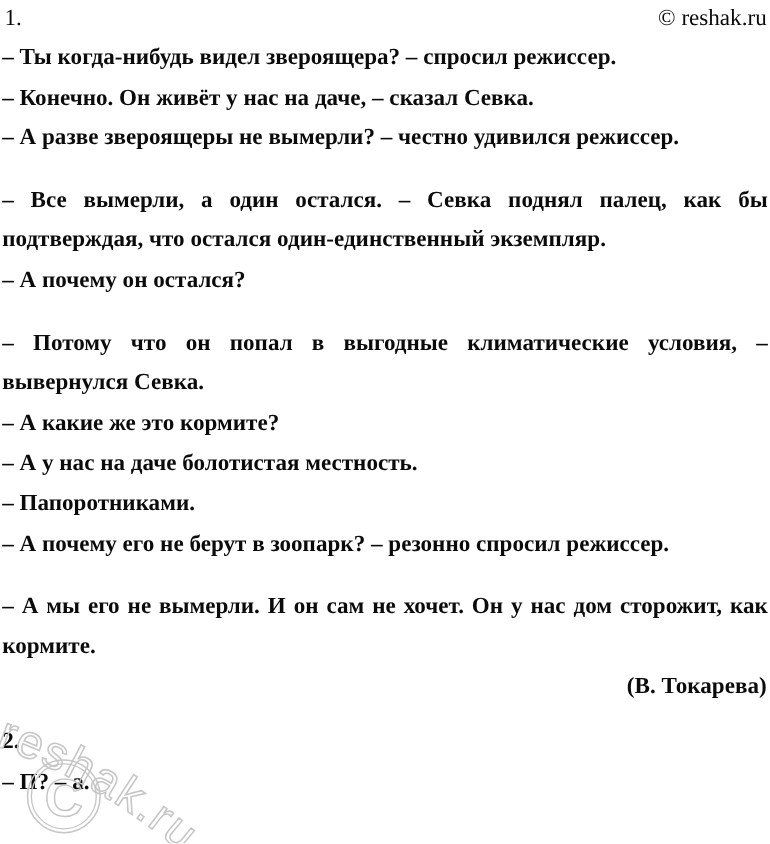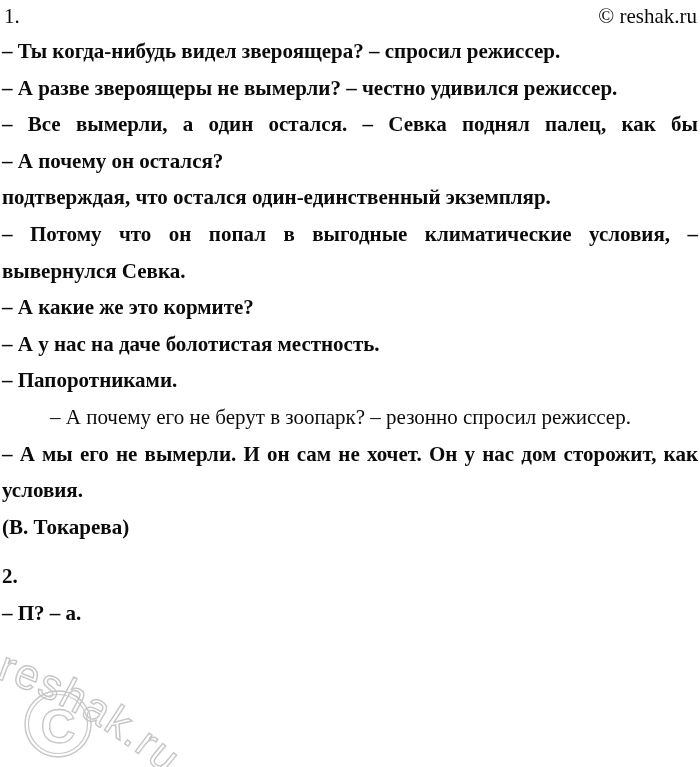--- a/index.html
+++ b/index.html
@@ -20,23 +20,23 @@
     font-size: 21px;
     line-height: 27px;
   }
   .lines {
     margin-top: 3px;
     padding: 0 2px;
     font-size: 21px;
     line-height: 36.6px;
   }
   .ln { min-height: 36.6px; font-weight: bold; }
-  .just { text-align: justify; text-align-last: justify; }
-  .bold { font-weight: 400; margin-left: 48px; }
-  .right { padding-right: 1px; }
+  .just { text-align: justify; text-align-last: justify; margin-top: 20px; }
+  .bold { font-weight: 700; }
+  .right { text-align: right; padding-right: 1px; }
   .gap { margin-top: 13px; }
   .watermark-svg {
     position: absolute;
     left: 0; top: 0;
     width: 700px; height: 767px;
     pointer-events: none;
     z-index: 5;
   }
 </style>
 </head>
@@ -44,32 +44,33 @@
 
 <div class="page">
 
   <div class="header">
     <span>1.</span>
     <span>© reshak.ru</span>
   </div>
 
   <div class="lines">
     <div class="ln">– Ты когда-нибудь видел звероящера? – спросил режиссер.</div>
+    <div class="ln">– Конечно. Он живёт у нас на даче, – сказал Севка.</div>
     <div class="ln">– А разве звероящеры не вымерли? – честно удивился режиссер.</div>
     <div class="ln just">– Все вымерли, а один остался. – Севка поднял палец, как бы</div>
+    <div class="ln">подтверждая, что остался один-единственный экземпляр.</div>
     <div class="ln">– А почему он остался?</div>
-    <div class="ln">подтверждая, что остался один-единственный экземпляр.</div>
     <div class="ln just">– Потому что он попал в выгодные климатические условия, –</div>
     <div class="ln">вывернулся Севка.</div>
     <div class="ln">– А какие же это кормите?</div>
     <div class="ln">– А у нас на даче болотистая местность.</div>
     <div class="ln">– Папоротниками.</div>
     <div class="ln bold">– А почему его не берут в зоопарк? – резонно спросил режиссер.</div>
     <div class="ln just">– А мы его не вымерли. И он сам не хочет. Он у нас дом сторожит, как</div>
-    <div class="ln">условия.</div>
+    <div class="ln">кормите.</div>
     <div class="ln right">(В. Токарева)</div>
     <div class="ln gap">2.</div>
     <div class="ln">– П? – а.</div>
   </div>
 
   <svg class="watermark-svg" viewBox="0 0 700 767" xmlns="http://www.w3.org/2000/svg">
     <defs>
       <path id="wm-arc" d="M -4,678 Q 100,715 176,785" fill="none"></path>
     </defs>
     <circle cx="58" cy="724" r="33" fill="none" stroke-width="1.4" stroke="#c6c6c6"></circle>

